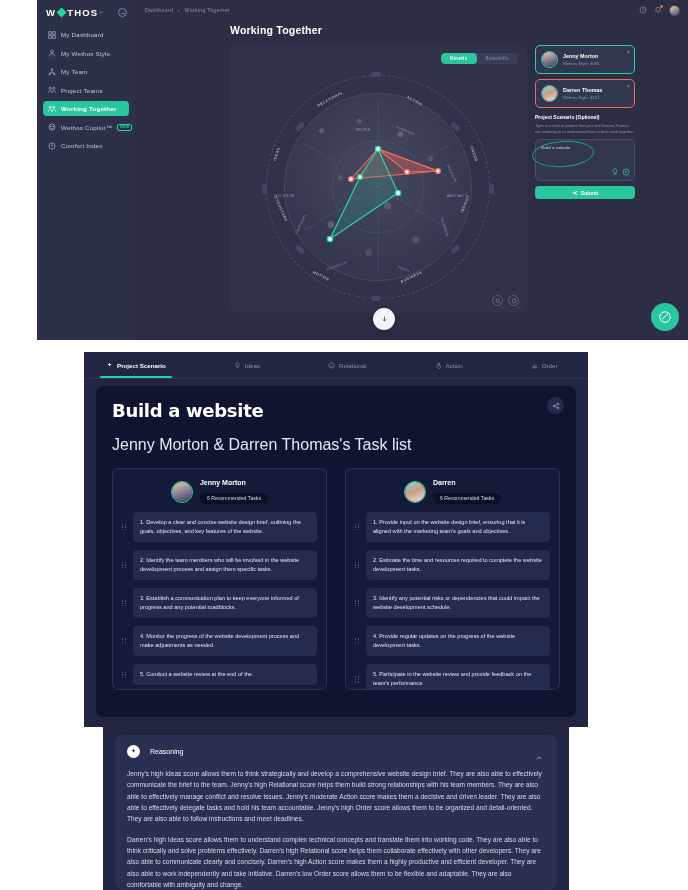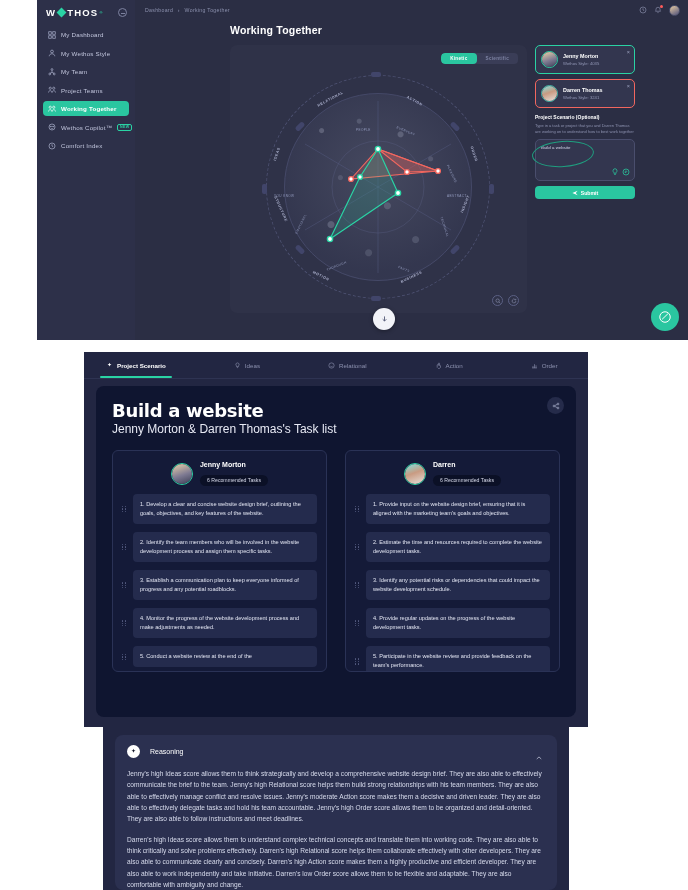--- a/index.html
+++ b/index.html
@@ -229,21 +229,21 @@
   .share-btn {
     position: absolute; right: 12px; top: 11px; width: 17px; height: 17px;
     border-radius: 50%; background: #252b4a; display:flex;
     align-items:center; justify-content:center; cursor:pointer;
   }
   .share-btn svg { width: 8px; height: 8px; }
   .build-title {
     font-family: "DejaVu Sans", sans-serif;
     font-size: 18px; font-weight: 700; color: #ffffff; letter-spacing: -.3px;
   }
-  .build-sub { font-size: 12px; color: #e7e9f4; margin-top: 1px; }
+  .build-sub { font-size: 16px; color: #e7e9f4; margin-top: 15px; }
 
   .cols { display: flex; gap: 18px; margin-top: 14px; }
   .col {
     flex: 1; background: #141a38; border: .8px solid #2a3256; border-radius: 6px;
     padding: 10px 9px 0 9px; height: 222px; overflow: hidden;
   }
   .col-head { display: flex; align-items: center; justify-content: center; gap: 7px; }
   .col-avatar {
     width: 22px; height: 22px; border-radius: 50%; border: 1.3px solid #2ad3a4;
     overflow: hidden; flex: 0 0 22px;

